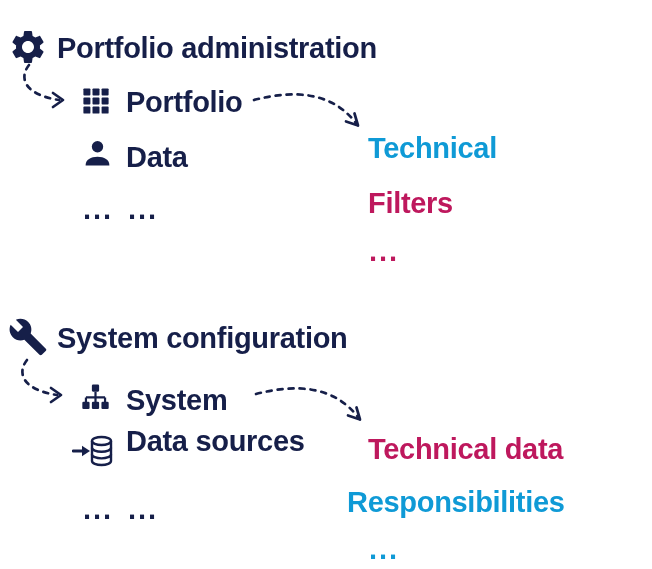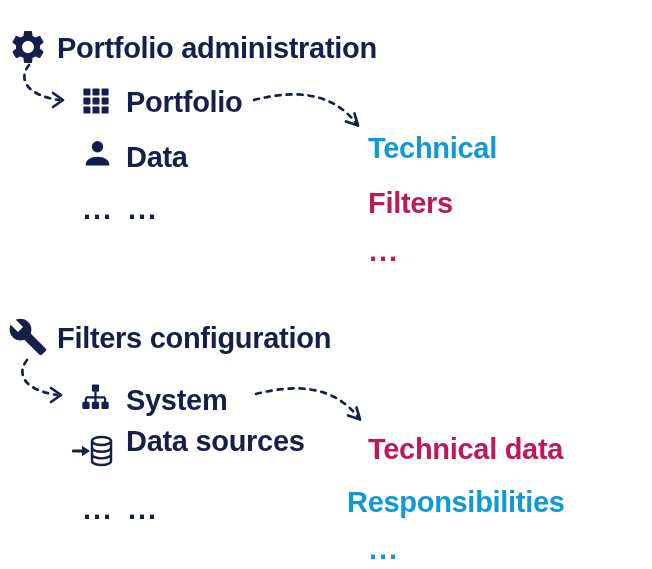--- a/index.html
+++ b/index.html
@@ -99,21 +99,21 @@
       <circle cx="18" cy="27.5" r="3.5" fill="currentColor"></circle>
       <path d="M10.5 16 V10 A7.5 7.5 0 0 1 25.5 10 V16" stroke="currentColor" stroke-width="3.2" stroke-linecap="round"></path>
     </svg>
   </span>
 
   <span class="abs icon-navy" style="left:8px;top:301px;">
     <svg width="40" height="40" viewBox="0 0 24 24">
       <path fill="currentColor" d="M22.7 19l-9.1-9.1c.9-2.3.4-5-1.5-6.9C10.1 1 7.1.6 4.7 1.7L9 6 6 9 1.6 4.7C.4 7.1.9 10.1 2.9 12.1c1.9 1.9 4.6 2.4 6.9 1.5l9.1 9.1c.4.4 1 .4 1.4 0l2.3-2.3c.5-.4.5-1.1.1-1.4z"></path>
     </svg>
   </span>
-  <div class="abs txt bold navy" style="left:57px;top:307px;">Filters configuration</div>
+  <div class="abs txt bold navy" style="left:57px;top:307px;">System configuration</div>
 
   <span class="abs icon-navy" style="left:12px;top:342px;">
     <svg width="70" height="52" viewBox="0 0 70 52" fill="none">
       <path d="M15 2 C 4 16, 12 32, 45 37" stroke="currentColor" stroke-width="2.7" stroke-dasharray="5 6" stroke-linecap="round"></path>
       <path d="M39 30 L49 37 L39 44" stroke="currentColor" stroke-width="2.7" stroke-linecap="round" stroke-linejoin="round"></path>
     </svg>
   </span>
 
   <span class="abs icon-navy" style="left:80px;top:367px;">
     <svg width="31" height="31" viewBox="0 0 24 24">

